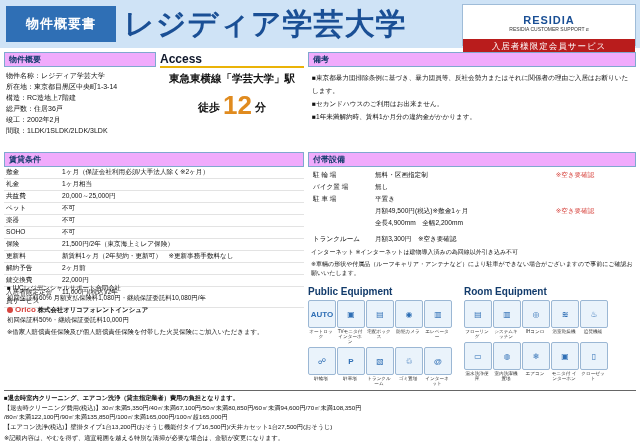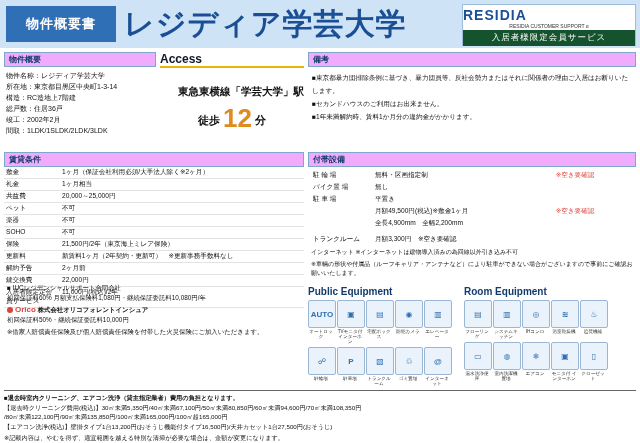--- a/index.html
+++ b/index.html
@@ -11,44 +11,44 @@
   }
   .page{position:relative;width:640px;height:443px;}
 
   
   .hdr{position:absolute;left:0;top:0;width:640px;height:48px;background:#cfe3f6;}
   .hdr-left{position:absolute;left:6px;top:6px;width:110px;height:36px;background:#2f6fb5;color:#fff;
     display:flex;align-items:center;justify-content:center;font-size:13px;letter-spacing:1px;font-weight:bold;}
   .hdr-title{position:absolute;left:124px;top:2px;width:330px;height:44px;
     display:flex;align-items:center;font-size:30px;font-weight:bold;color:#1a4f95;letter-spacing:1px;}
   .hdr-right{position:absolute;right:4px;top:4px;width:172px;height:40px;background:#fff;border:1px solid #9fbcd8;}
-  .hdr-right .r1{font-size:14px;font-weight:bold;color:#1a4f95;text-align:left;padding-top:2px;letter-spacing:1px;}
+  .hdr-right .r1{font-size:11px;font-weight:bold;color:#1a4f95;text-align:center;padding-top:9px;letter-spacing:1px;}
   .hdr-right .r2{font-size:5px;color:#333;text-align:center;letter-spacing:0px;}
-  .hdr-right .r3{margin-top:1px;background:#14532d;color:#fff;font-size:8.5px;text-align:center;padding:2px 0;letter-spacing:1px;}
+  .hdr-right .r3{margin-top:7px;background:#b91c1c;color:#fff;font-size:8.5px;text-align:center;padding:2px 0;letter-spacing:1px;}
 
   
   .sec-title{background:#f0abfc;border:1px solid #7fa8cf;font-size:8px;font-weight:bold;color:#123b6b;
     padding:1px 4px;}
 
   
   .bukken{position:absolute;left:4px;top:52px;width:152px;}
   .bukken .body{font-size:7px;line-height:11px;padding:3px 2px 2px 2px;}
   .chinryo{position:absolute;left:4px;top:152px;width:300px;}
   .tbl{width:100%;border-collapse:collapse;font-size:6.6px;}
   .tbl td{border-bottom:1px solid #e3e3e3;padding:1px 2px;vertical-align:top;}
   .tbl td.k{width:52px;color:#111;}
   .hosho{position:absolute;left:4px;top:281px;width:300px;}
   .hosho .body{font-size:6.4px;line-height:9.5px;padding:2px 3px;}
   .orico-dot{display:inline-block;width:6px;height:6px;border-radius:50%;background:#d7443e;margin-right:2px;vertical-align:-1px;}
   .orico-name{color:#d7443e;font-weight:bold;font-size:8px;}
 
   
   .access{position:absolute;left:160px;top:52px;width:144px;}
   .access .ttl{font-size:12px;font-weight:bold;color:#0f172a;border-bottom:2px solid #eab308;padding-bottom:0px;}
-  .access .line{font-size:10.5px;font-weight:bold;text-align:right;margin-top:17px;}
+  .access .line{font-size:10.5px;font-weight:bold;text-align:center;margin-top:4px;}
   .access .walk{text-align:center;font-size:11px;font-weight:bold;margin-top:4px;}
   .access .walk .num{color:#e08b1f;font-size:26px;vertical-align:-3px;}
 
   
   .biko{position:absolute;left:308px;top:52px;width:328px;}
   .biko .body{font-size:6.6px;line-height:13px;padding:4px 4px;}
   .fuzoku{position:absolute;left:308px;top:152px;width:328px;}
   .fuzoku .body{padding:2px 3px;font-size:6.6px;line-height:10px;}
   .ft{width:100%;border-collapse:collapse;font-size:6.6px;}
   .ft td{padding:1px 2px;vertical-align:top;}

